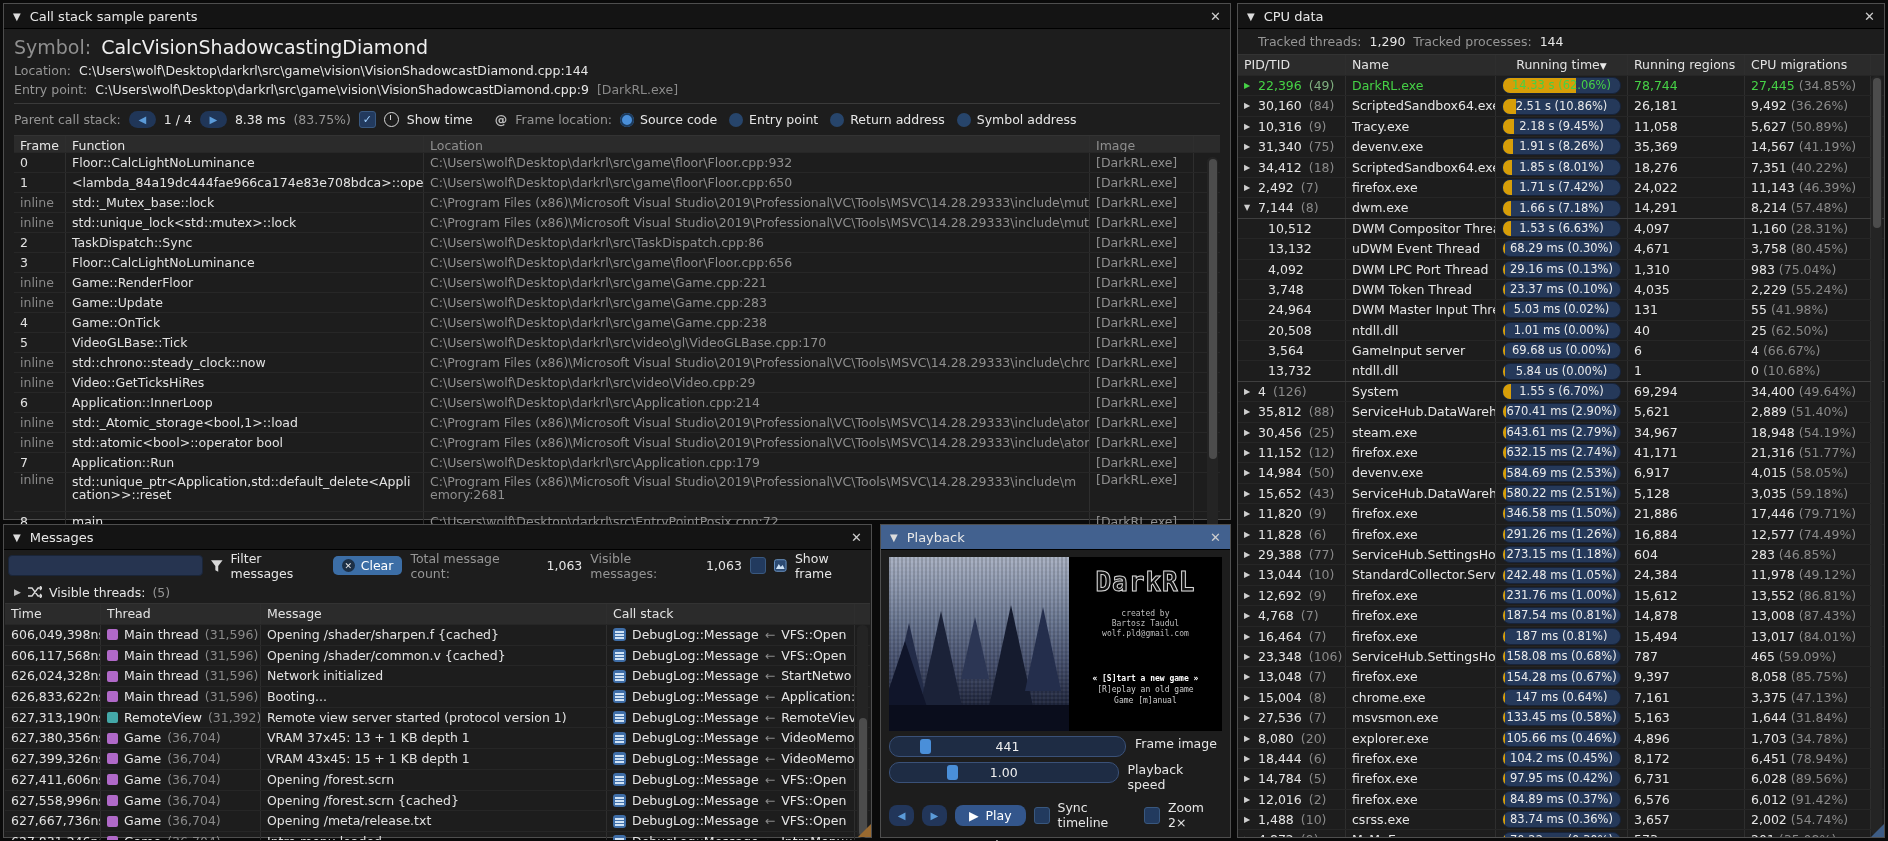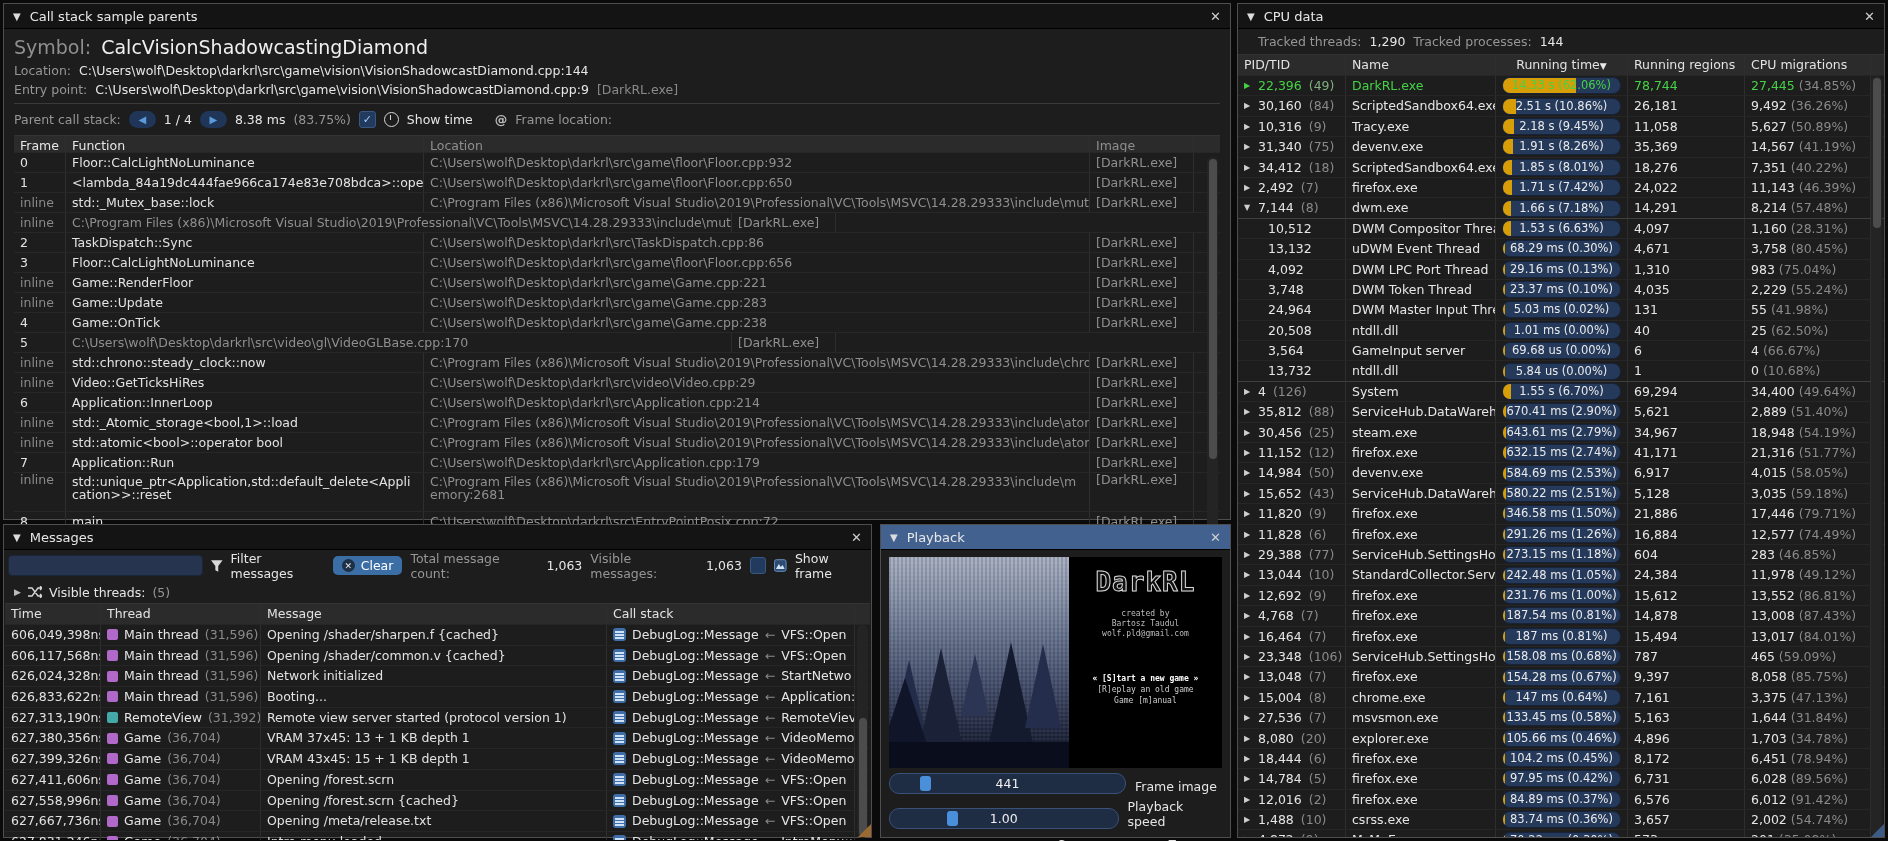--- a/index.html
+++ b/index.html
@@ -72,36 +72,36 @@
   .swatch{width:11px;height:11px;border-radius:2px;flex:0 0 auto;}
   .lstic{width:13px;height:13px;border-radius:3px;background:#3f6ea8;flex:0 0 auto;position:relative;}
   .lstic::after{content:"";position:absolute;left:2px;right:2px;top:3px;height:2px;background:#cfe2f5;
                 box-shadow:0 3px 0 #cfe2f5,0 6px 0 #cfe2f5;}
   .grip{position:absolute;right:0;bottom:0;width:0;height:0;border-left:13px solid transparent;}
   .grip.or{border-bottom:13px solid #9a6a30;}
   .grip.bl{border-bottom:13px solid #3d5c85;}
 
   
   #p-pb{left:880px;top:524px;width:351px;height:314px;}
-  .pb-img{position:relative;margin:7px 8px 2px 8px;height:211px;background:#000;overflow:hidden;}
+  .pb-img{position:relative;margin:7px 8px 2px 8px;height:174px;background:#000;overflow:hidden;}
   .forest{position:absolute;left:0;top:0;width:54%;height:100%;
      background:
        linear-gradient(180deg,#a8b0c2 0%,#8b96ad 18%,#67748f 38%,#46506e 60%,#232a42 82%,#0d1020 100%);}
   .forest::before{content:"";position:absolute;inset:0;
      background:repeating-linear-gradient(90deg,rgba(0,0,0,.14) 0 2px,transparent 2px 4px),
                 repeating-linear-gradient(0deg,rgba(255,255,255,.05) 0 2px,transparent 2px 4px);}
   .tree{position:absolute;width:0;height:0;border-left-style:solid;border-right-style:solid;border-left-color:transparent;border-right-color:transparent;}
   .splash{position:absolute;right:0;top:0;width:46%;height:100%;background:#000;
           font-family:"DejaVu Sans Mono",monospace;text-align:center;}
   .logo{margin-top:10px;font-size:26px;font-weight:bold;letter-spacing:1px;color:#111;
         -webkit-text-stroke:1px #d8d8d8;text-shadow:0 0 1px #888;}
   .cr1{margin-top:12px;font-size:8px;color:#bdbdbd;line-height:10px;}
   .menu{margin-top:34px;font-size:8px;line-height:11px;color:#cfcfcf;}
   .menu .m0{font-weight:bold;color:#ffffff;}
-  .sld-row{display:flex;align-items:flex-end;gap:9px;margin:5px 8px;}
+  .sld-row{display:flex;align-items:flex-start;gap:9px;margin:5px 8px;}
   .slider{position:relative;width:237px;height:21px;border-radius:10px;background:#1e2c44;
           border:1px solid #3a5178;box-sizing:border-box;cursor:pointer;}
   .shandle{position:absolute;top:2px;bottom:2px;width:11px;border-radius:3px;background:#4a8fd9;}
   .sval{position:absolute;inset:0;text-align:center;line-height:19px;color:#f0f0f0;}
   .pb-btns{display:flex;align-items:center;gap:8px;margin:8px 8px 4px 8px;}
   .stepbtn{width:27px;height:21px;border-radius:8px;background:#22365a;display:flex;align-items:center;
            justify-content:center;color:#5b9bd9;font-size:10px;cursor:pointer;}
   .playbtn{height:21px;border-radius:8px;background:#33568c;color:#fff;display:flex;align-items:center;
            gap:7px;padding:0 14px;cursor:pointer;}
   .pb-status{display:flex;gap:8px;align-items:center;margin:8px 8px;}
@@ -162,20 +162,38 @@
       <span class="wht">1 / 4</span>
       <span class="navbtn">▶</span>
       <span class="wht">8.38 ms</span>
       <span class="lbl">(83.75%)</span>
       <span class="chk on">✓</span>
       <span class="clockic"></span>
       <span class="wht">Show time</span>
       <span style="width:6px"></span>
       <span class="at-ic">@</span>
       <span class="lbl">Frame location:</span>
+      <span id="radio-group" style="display:flex;align-items:center;gap:6px;">
+          <span class="ritem">
+            <span class="radio sel"></span>
+            <span class="wht">Source code</span>
+          </span>
+          <span class="ritem">
+            <span class="radio"></span>
+            <span class="wht">Entry point</span>
+          </span>
+          <span class="ritem">
+            <span class="radio"></span>
+            <span class="wht">Return address</span>
+          </span>
+          <span class="ritem">
+            <span class="radio"></span>
+            <span class="wht">Symbol address</span>
+          </span>
+        </span>
     </div>
     <div class="cstable">
       <div class="cs-hdr" id="cs-hdr">
           <div class="c-frame">Frame</div>
           <div class="c-fn">Function</div>
           <div class="c-loc">Location</div>
           <div class="c-img">Image</div>
         </div>
       <div id="cs-rows">
           <div class="cs-row">
@@ -191,20 +209,21 @@
             <div class="c-img">[DarkRL.exe]</div>
           </div>
           <div class="cs-row">
             <div class="c-frame dim">inline</div>
             <div class="c-fn">std::_Mutex_base::lock</div>
             <div class="c-loc">C:\Program Files (x86)\Microsoft Visual Studio\2019\Professional\VC\Tools\MSVC\14.28.29333\include\mutex:51</div>
             <div class="c-img">[DarkRL.exe]</div>
           </div>
           <div class="cs-row">
             <div class="c-frame dim">inline</div>
+            <div class="c-fn">std::unique_lock&lt;std::mutex&gt;::lock</div>
             <div class="c-loc">C:\Program Files (x86)\Microsoft Visual Studio\2019\Professional\VC\Tools\MSVC\14.28.29333\include\mutex:192</div>
             <div class="c-img">[DarkRL.exe]</div>
           </div>
           <div class="cs-row">
             <div class="c-frame">2</div>
             <div class="c-fn">TaskDispatch::Sync</div>
             <div class="c-loc">C:\Users\wolf\Desktop\darkrl\src\TaskDispatch.cpp:86</div>
             <div class="c-img">[DarkRL.exe]</div>
           </div>
           <div class="cs-row">
@@ -226,20 +245,21 @@
             <div class="c-img">[DarkRL.exe]</div>
           </div>
           <div class="cs-row">
             <div class="c-frame">4</div>
             <div class="c-fn">Game::OnTick</div>
             <div class="c-loc">C:\Users\wolf\Desktop\darkrl\src\game\Game.cpp:238</div>
             <div class="c-img">[DarkRL.exe]</div>
           </div>
           <div class="cs-row">
             <div class="c-frame">5</div>
+            <div class="c-fn">VideoGLBase::Tick</div>
             <div class="c-loc">C:\Users\wolf\Desktop\darkrl\src\video\gl\VideoGLBase.cpp:170</div>
             <div class="c-img">[DarkRL.exe]</div>
           </div>
           <div class="cs-row">
             <div class="c-frame dim">inline</div>
             <div class="c-fn">std::chrono::steady_clock::now</div>
             <div class="c-loc">C:\Program Files (x86)\Microsoft Visual Studio\2019\Professional\VC\Tools\MSVC\14.28.29333\include\chrono:607</div>
             <div class="c-img">[DarkRL.exe]</div>
           </div>
           <div class="cs-row">

